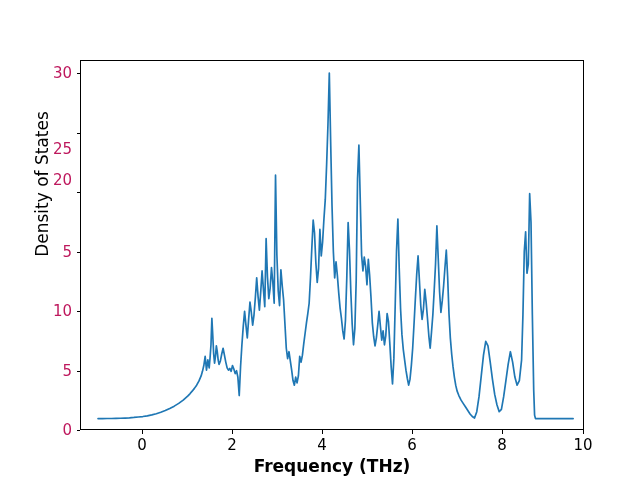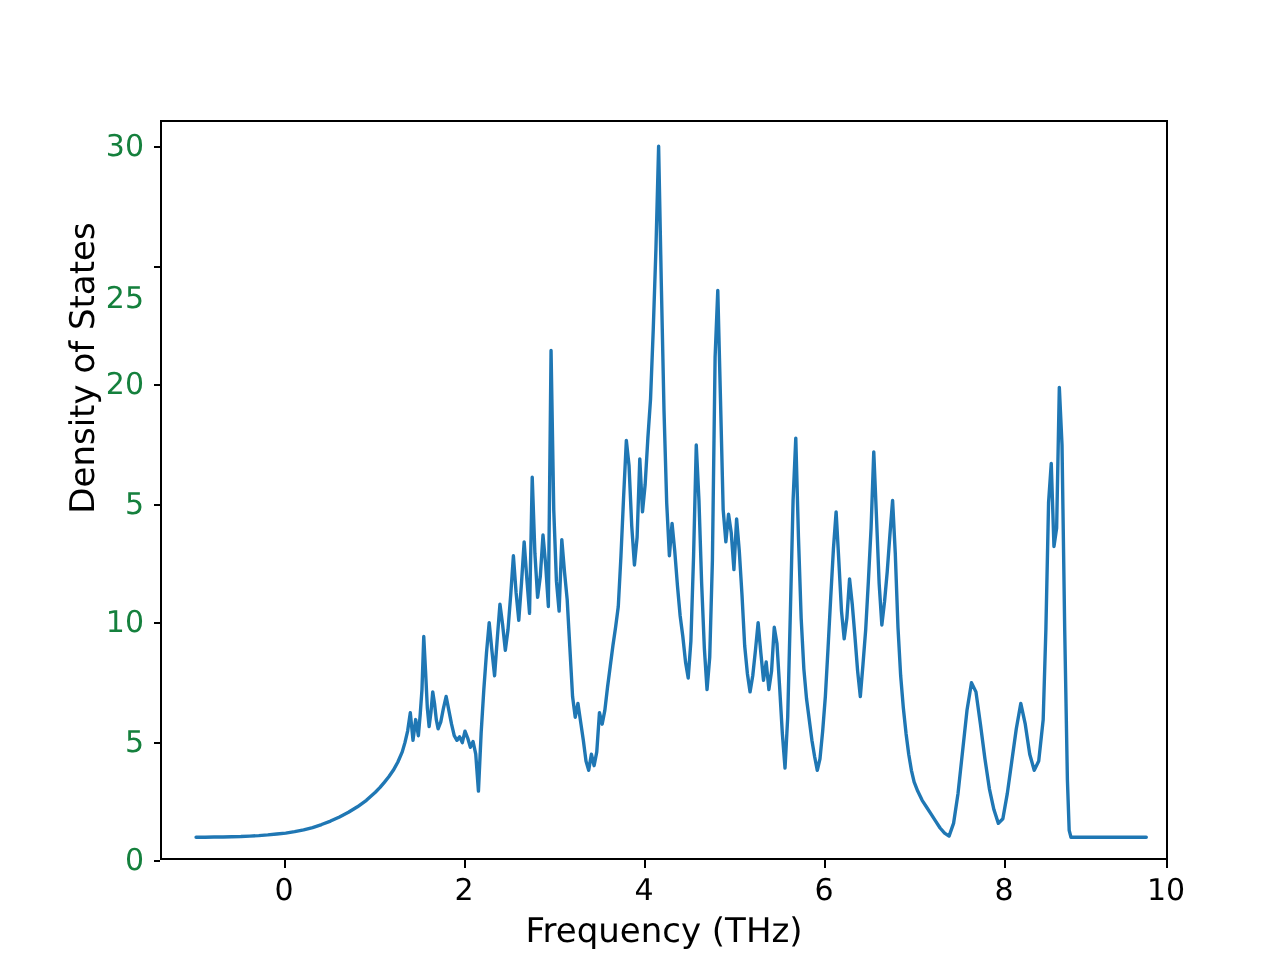--- a/index.html
+++ b/index.html
@@ -61,31 +61,32 @@
     text-align: center;
     width: 40px;
     line-height: 18px;
   }
   .ticklabel-y {
     position: absolute;
     left: 28px;
     width: 44px;
     text-align: right;
     font-size: 15px;
-    color: #15803d;
+    color: #be185d;
     line-height: 18px;
   }
   #xlabel {
     position: absolute;
     top: 456px;
     left: 80px;
     width: 504px;
     text-align: center;
     font-size: 17px;
     color: #000000;
+    font-weight: bold;
   }
   #ylabel {
     position: absolute;
     left: -73px;
     top: 174px;
     width: 230px;
     text-align: center;
     font-size: 17px;
     color: #000000;
     transform: rotate(-90deg);
@@ -123,20 +124,20 @@
   <div class="tick-y" style="top:311px"></div>
   <div class="tick-y" style="top:251.5px"></div>
   <div class="tick-y" style="top:192px"></div>
   <div class="tick-y" style="top:132.5px"></div>
   <div class="tick-y" style="top:73px"></div>
 
   <div class="ticklabel-y" style="top:421px">0</div>
   <div class="ticklabel-y" style="top:361.5px">5</div>
   <div class="ticklabel-y" style="top:302px">10</div>
   <div class="ticklabel-y" style="top:242.5px">5</div>
-  <div class="ticklabel-y" style="top:183px">20</div>
+  <div class="ticklabel-y" style="top:171px">20</div>
   <div class="ticklabel-y" style="top:140px">25</div>
   <div class="ticklabel-y" style="top:64px">30</div>
 
   <div id="xlabel">Frequency (THz)</div>
   <div id="ylabel">Density of States</div>
 
 </div>
 
 </body></html>

